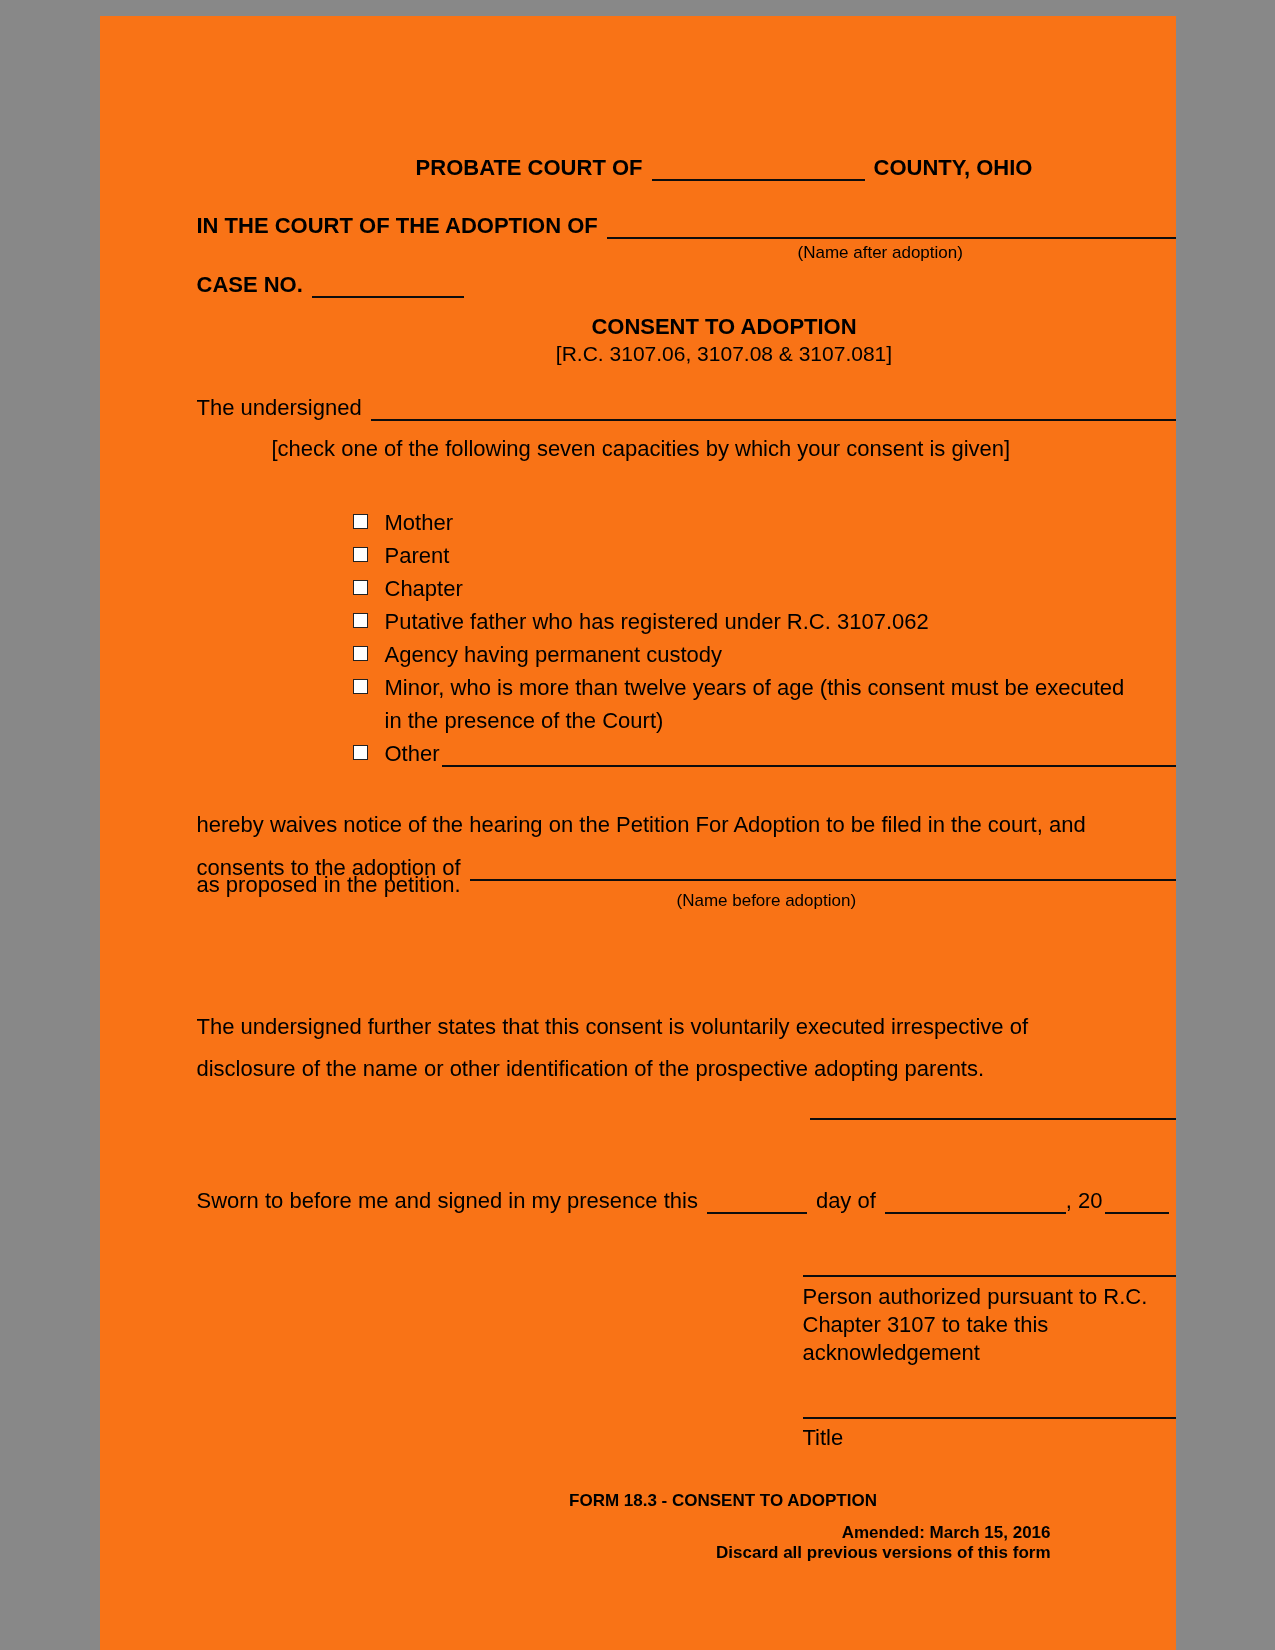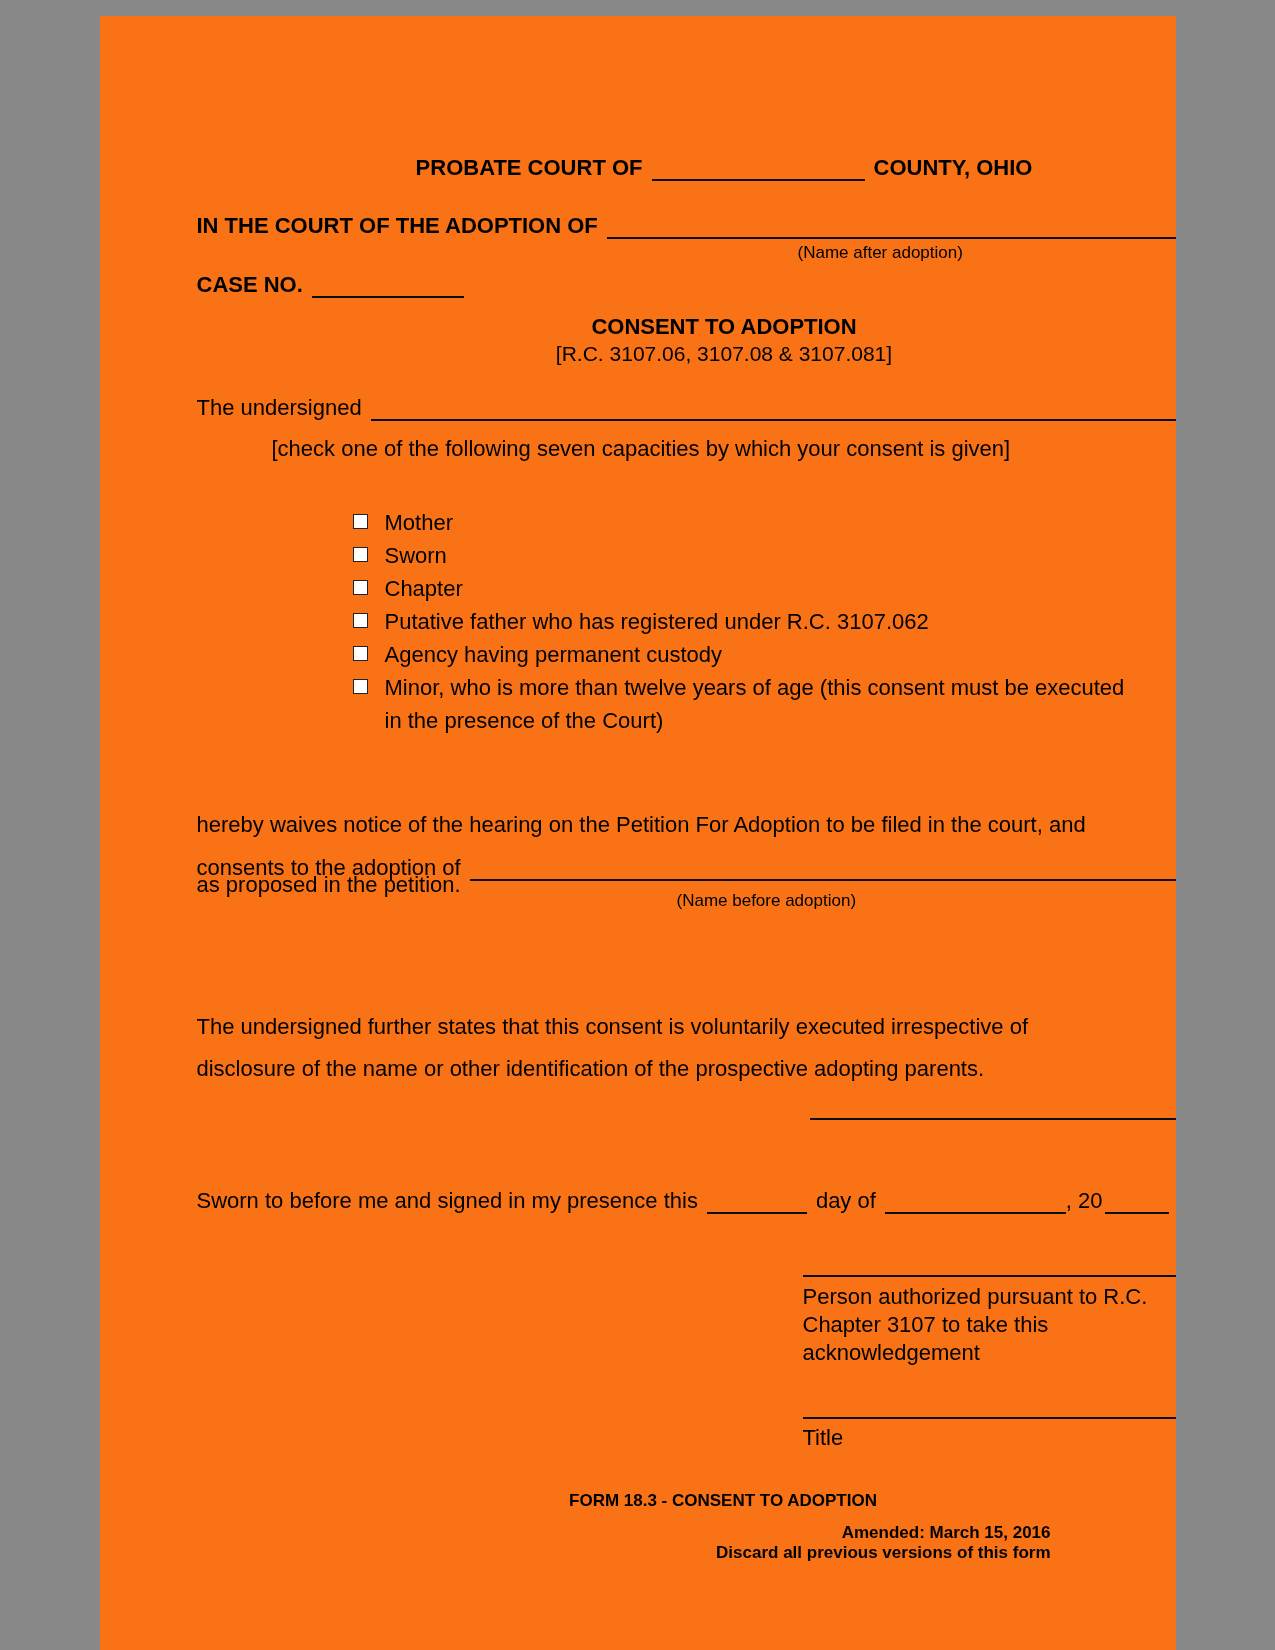--- a/index.html
+++ b/index.html
@@ -85,37 +85,42 @@
 
   <div class="abs t" style="top:419px; left:172px;">[check one of the following seven capacities by which your consent is given]</div>
 
   <div class="abs cap-list" style="top:490px; left:253px;">
     <div class="cap-row">
       <span class="cap-box"></span>
       <span class="cap-label">Mother</span>
     </div>
     <div class="cap-row">
       <span class="cap-box"></span>
-      <span class="cap-label">Sworn</span>
+      <span class="cap-label">Parent</span>
     </div>
     <div class="cap-row">
       <span class="cap-box"></span>
       <span class="cap-label">Chapter</span>
     </div>
     <div class="cap-row">
       <span class="cap-box"></span>
       <span class="cap-label">Putative father who has registered under R.C. 3107.062</span>
     </div>
     <div class="cap-row">
       <span class="cap-box"></span>
       <span class="cap-label">Agency having permanent custody</span>
     </div>
     <div class="cap-row">
       <span class="cap-box"></span>
       <span class="cap-label wrap">Minor, who is more than twelve years of age (this consent must be executed in the presence of the Court)</span>
+    </div>
+    <div class="cap-row">
+      <span class="cap-box"></span>
+      <span class="cap-label">Other</span>
+      <span class="blank" style="width:780px;"></span>
     </div>
   </div>
 
   <div class="abs t" style="top:795px; left:97px;">hereby waives notice of the hearing on the Petition For Adoption to be filed in the court, and</div>
 
   <div class="abs t row" style="top:837px; left:97px; width:1032px; height:28px;">
     <span class="lbl">consents to the adoption of</span>
     <span class="blank"></span>
   </div>
   <div class="abs small" style="top:874px; left:577px;">(Name before adoption)</div>

